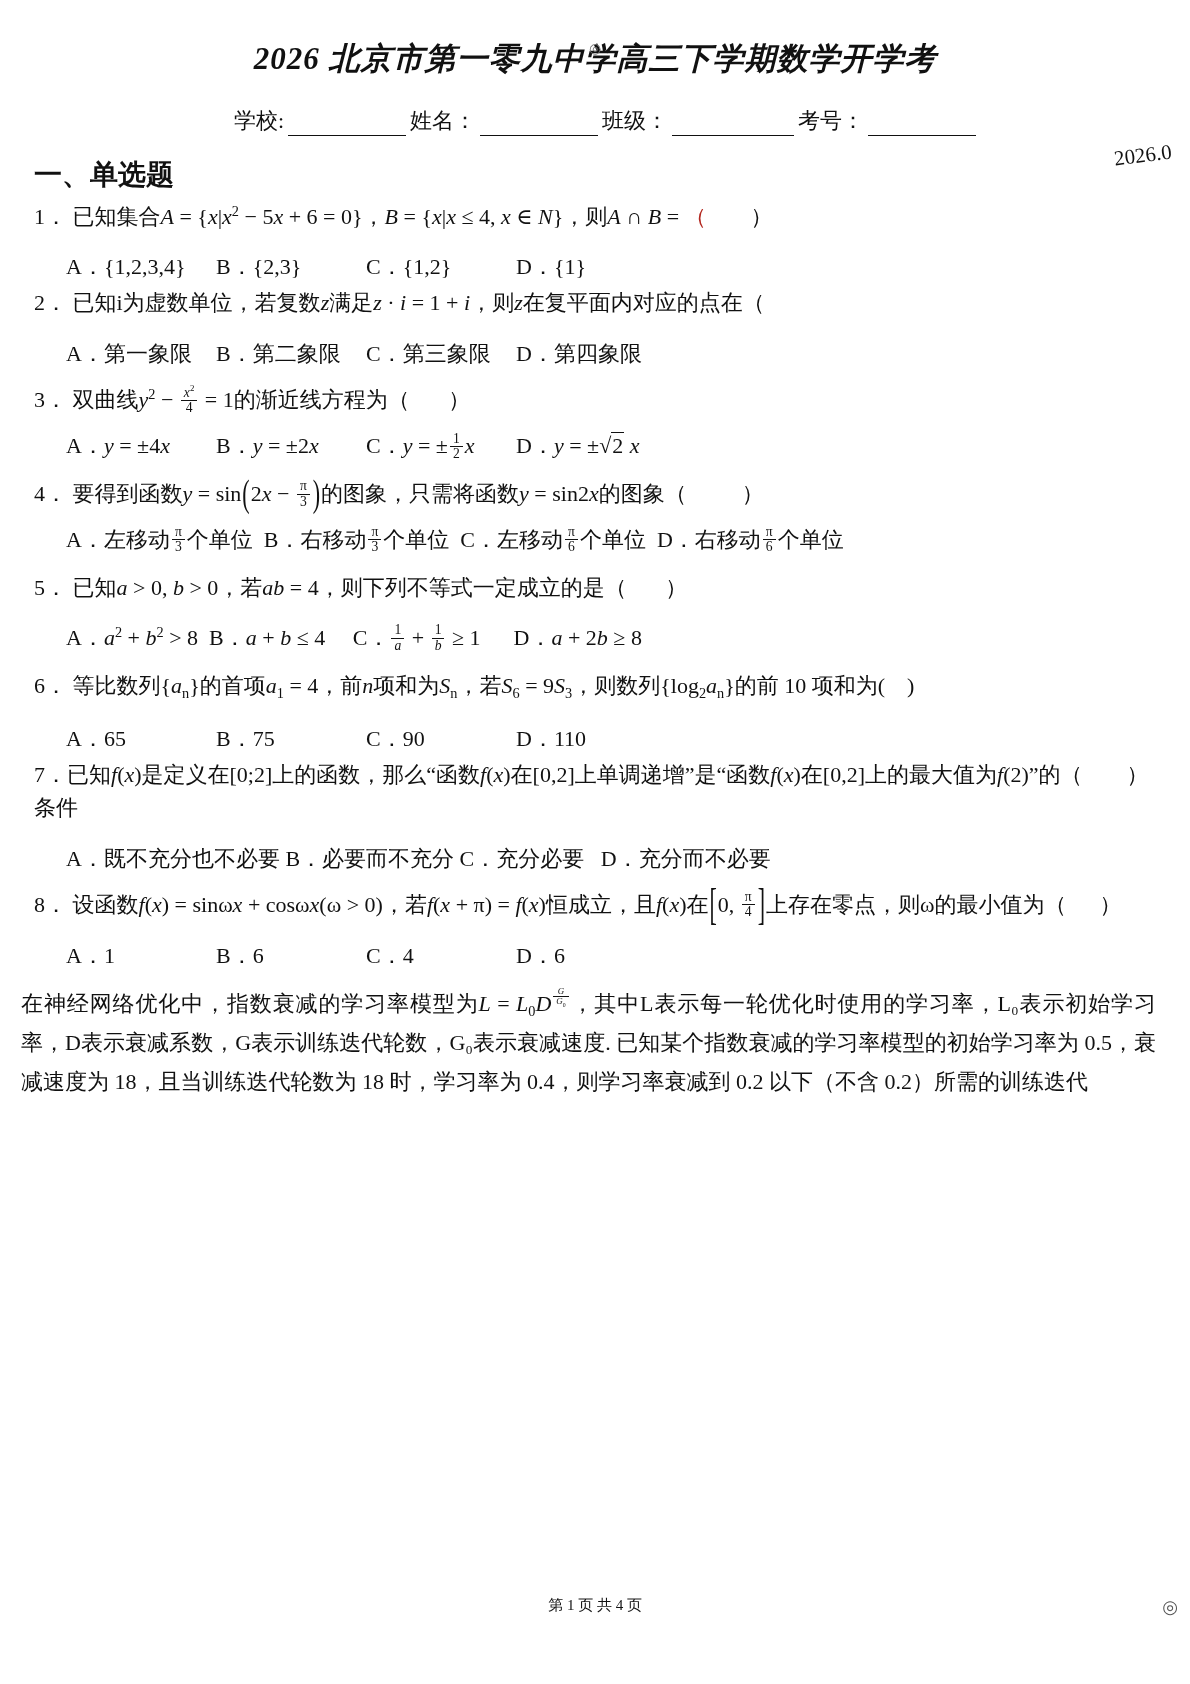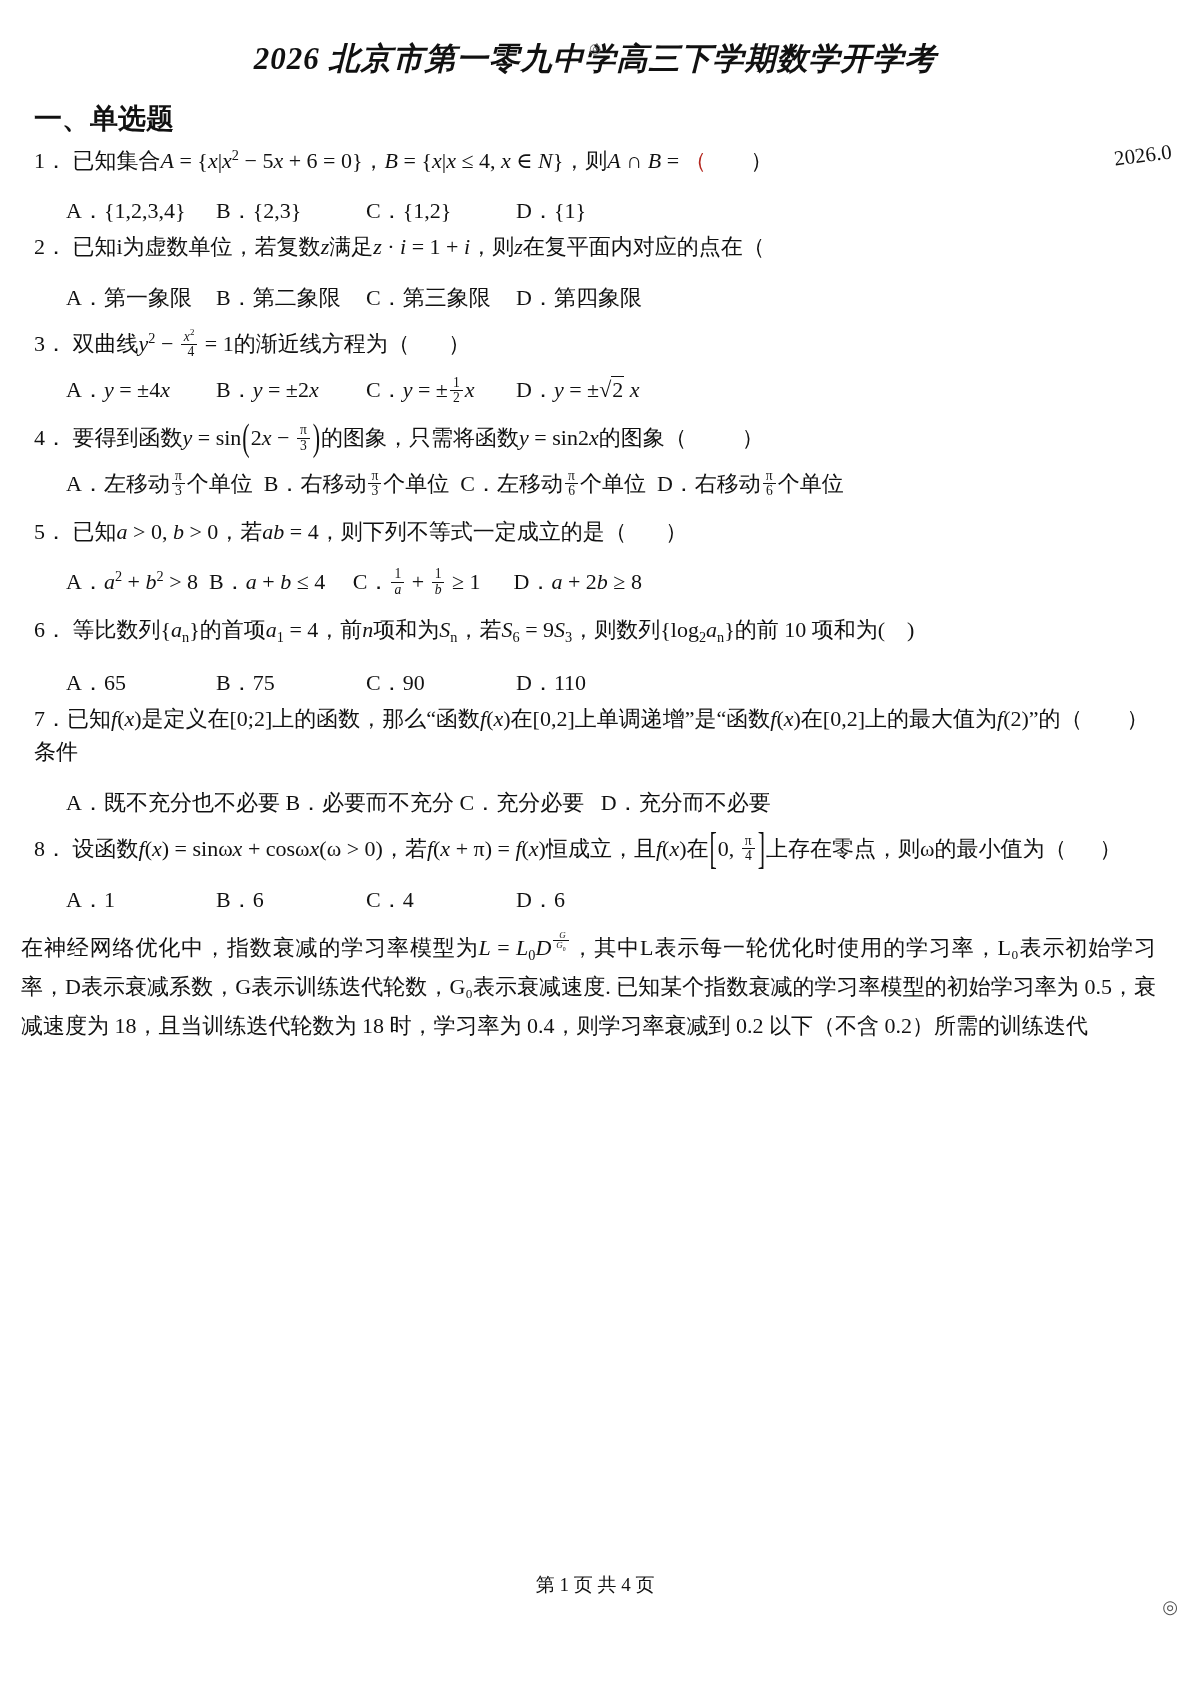--- a/index.html
+++ b/index.html
@@ -74,21 +74,21 @@
     display: flex;
     flex-wrap: nowrap;
     white-space: nowrap;
   }
   .opts span { display: inline-block; }
   .big-gap { margin-top: 14px; }
   .mathi { font-style: italic; font-family: "Liberation Serif", serif; }
   .frac {
     display: inline-block;
     vertical-align: middle;
-    text-align: right;
+    text-align: center;
     font-size: 0.62em;
     line-height: 1.05;
     margin: 0 2px;
     position: relative;
     top: -0.15em;
   }
   .frac .num { display: block; border-bottom: 1.2px solid #111; padding: 0 3px; }
   .frac .den { display: block; padding: 0 3px; }
   .sup { font-size: 0.65em; vertical-align: super; }
   .sub { font-size: 0.65em; vertical-align: sub; }
@@ -107,24 +107,24 @@
     padding: 0 1px;
   }
   .para {
     font-size: 22px;
     line-height: 1.75;
     margin: 14px 34px 0 21px;
     text-align: justify;
   }
   .footer {
     position: absolute;
-    bottom: 124px;
+    bottom: 107px;
     width: 100%;
     text-align: center;
-    font-size: 19px;
+    font-size: 15px;
   }
   .corner-mark {
     position: absolute;
     right: 12px;
     bottom: 104px;
     font-size: 18px;
     color: #555;
   }
   .top-mark {
     position: absolute;
@@ -144,20 +144,30 @@
 <body>
 
 <div class="page">
 
   <div class="top-mark">◎</div>
 
   <div class="title">2026 北京市第一零九中学高三下学期数学开学考</div>
 
   <div class="datestamp">2026.0</div>
 
+  <div class="infoline">
+    <span class="lbl">学校:</span>
+    <span class="blank w1"></span>
+    <span class="lbl">姓名：</span>
+    <span class="blank w2"></span>
+    <span class="lbl">班级：</span>
+    <span class="blank w3"></span>
+    <span class="lbl">考号：</span>
+    <span class="blank w4"></span>
+  </div>
 
   <div class="section-head">一、单选题</div>
 
   <div class="q">
     <span>1．</span>
     已知集合<span class="mathi">A</span> = {<span class="mathi">x</span>|<span class="mathi">x</span><span class="sup">2</span> − 5<span class="mathi">x</span> + 6 = 0}，<span class="mathi">B</span> = {<span class="mathi">x</span>|<span class="mathi">x</span> ≤ 4, <span class="mathi">x</span> ∈ <span class="mathi">N</span>}，则<span class="mathi">A</span> ∩ <span class="mathi">B</span> = <span class="ink-paren">（</span>&nbsp;&nbsp;&nbsp;&nbsp;&nbsp;&nbsp;&nbsp;&nbsp;）
   </div>
   <div class="opts">
     <span class="opt-pad-a">A．{1,2,3,4}</span>
     <span class="opt-pad-b">B．{2,3}</span>

